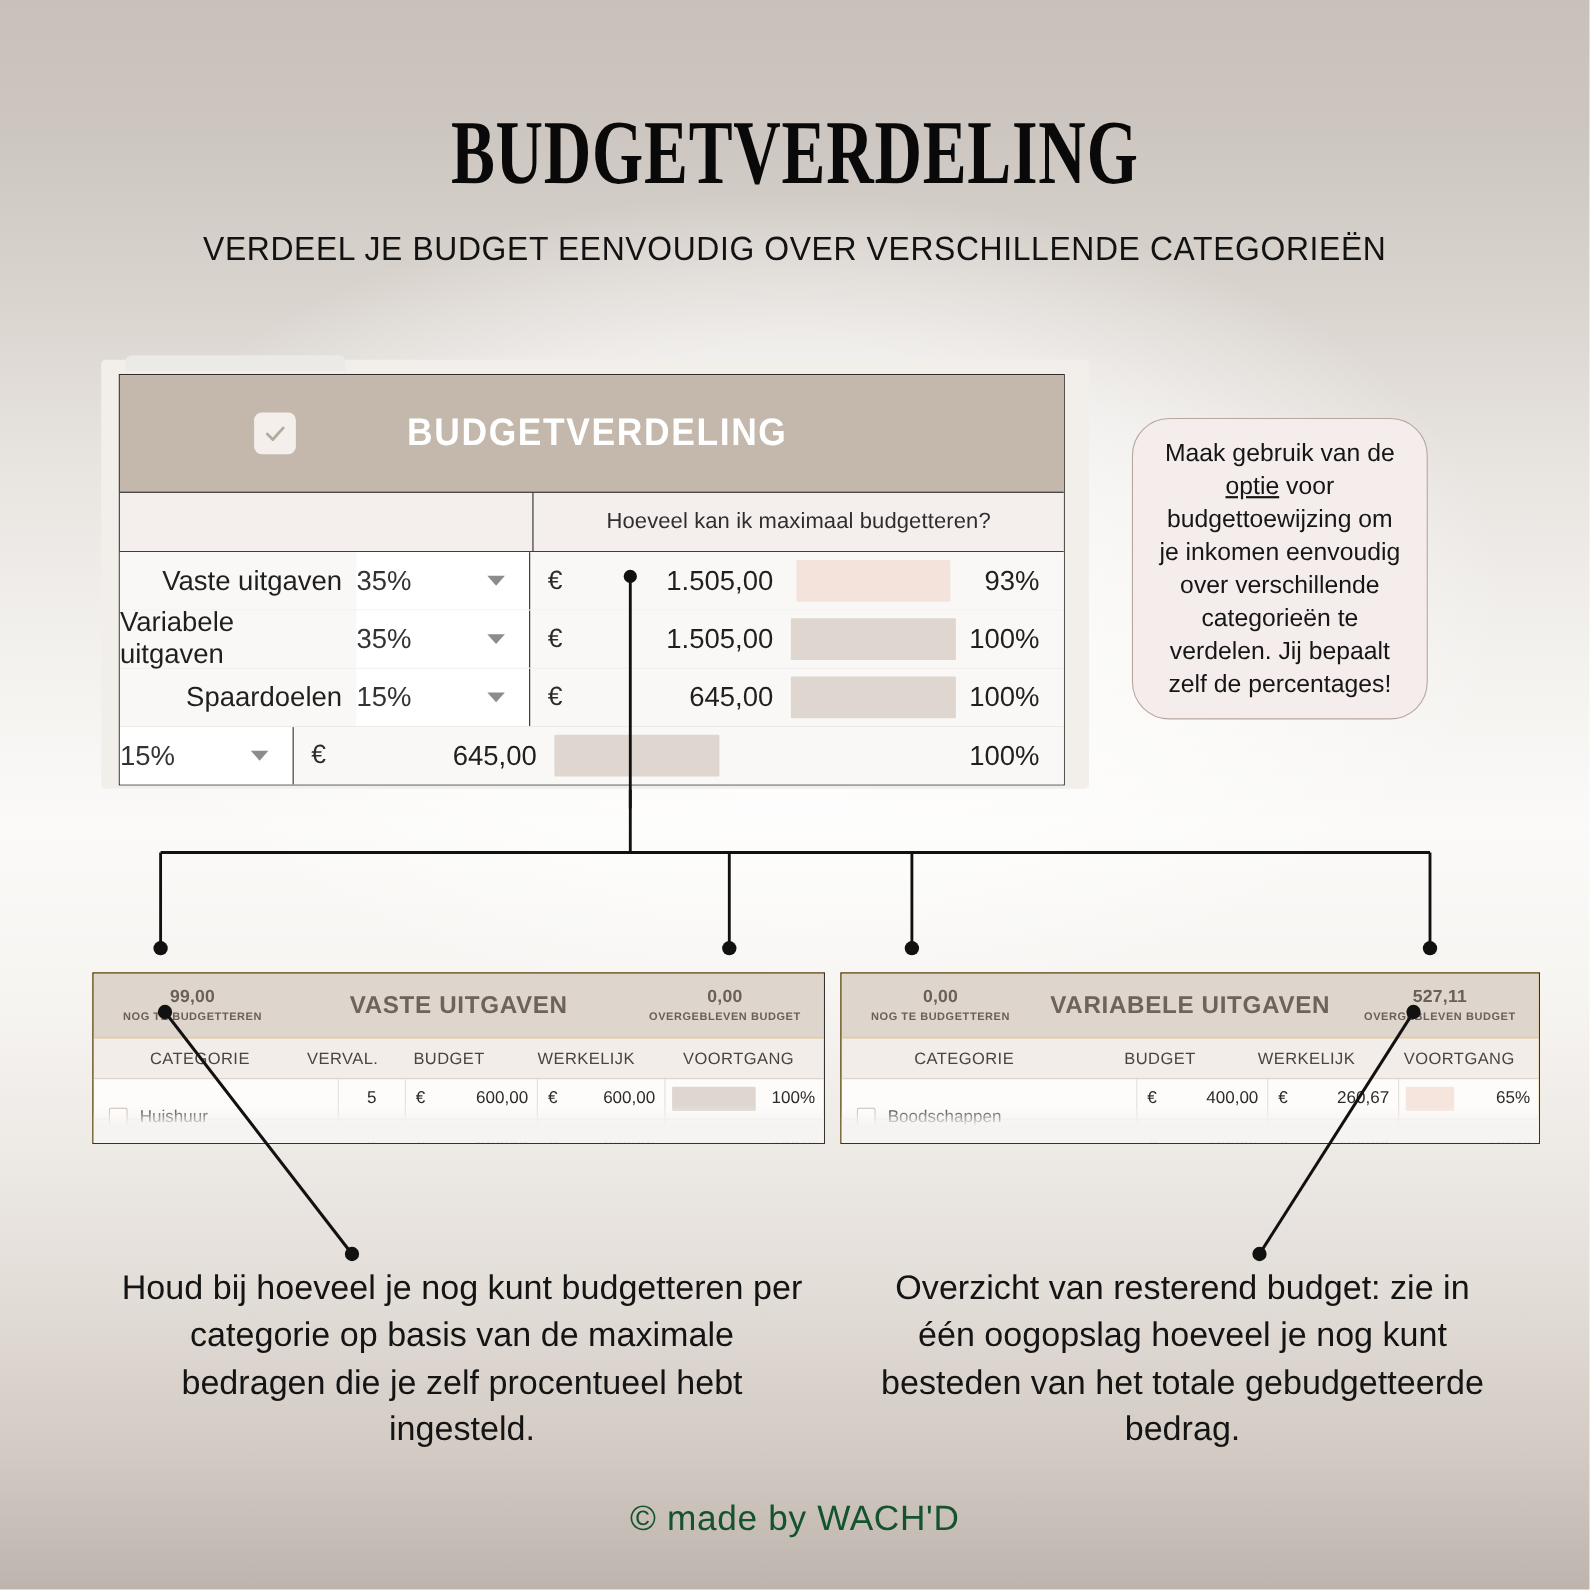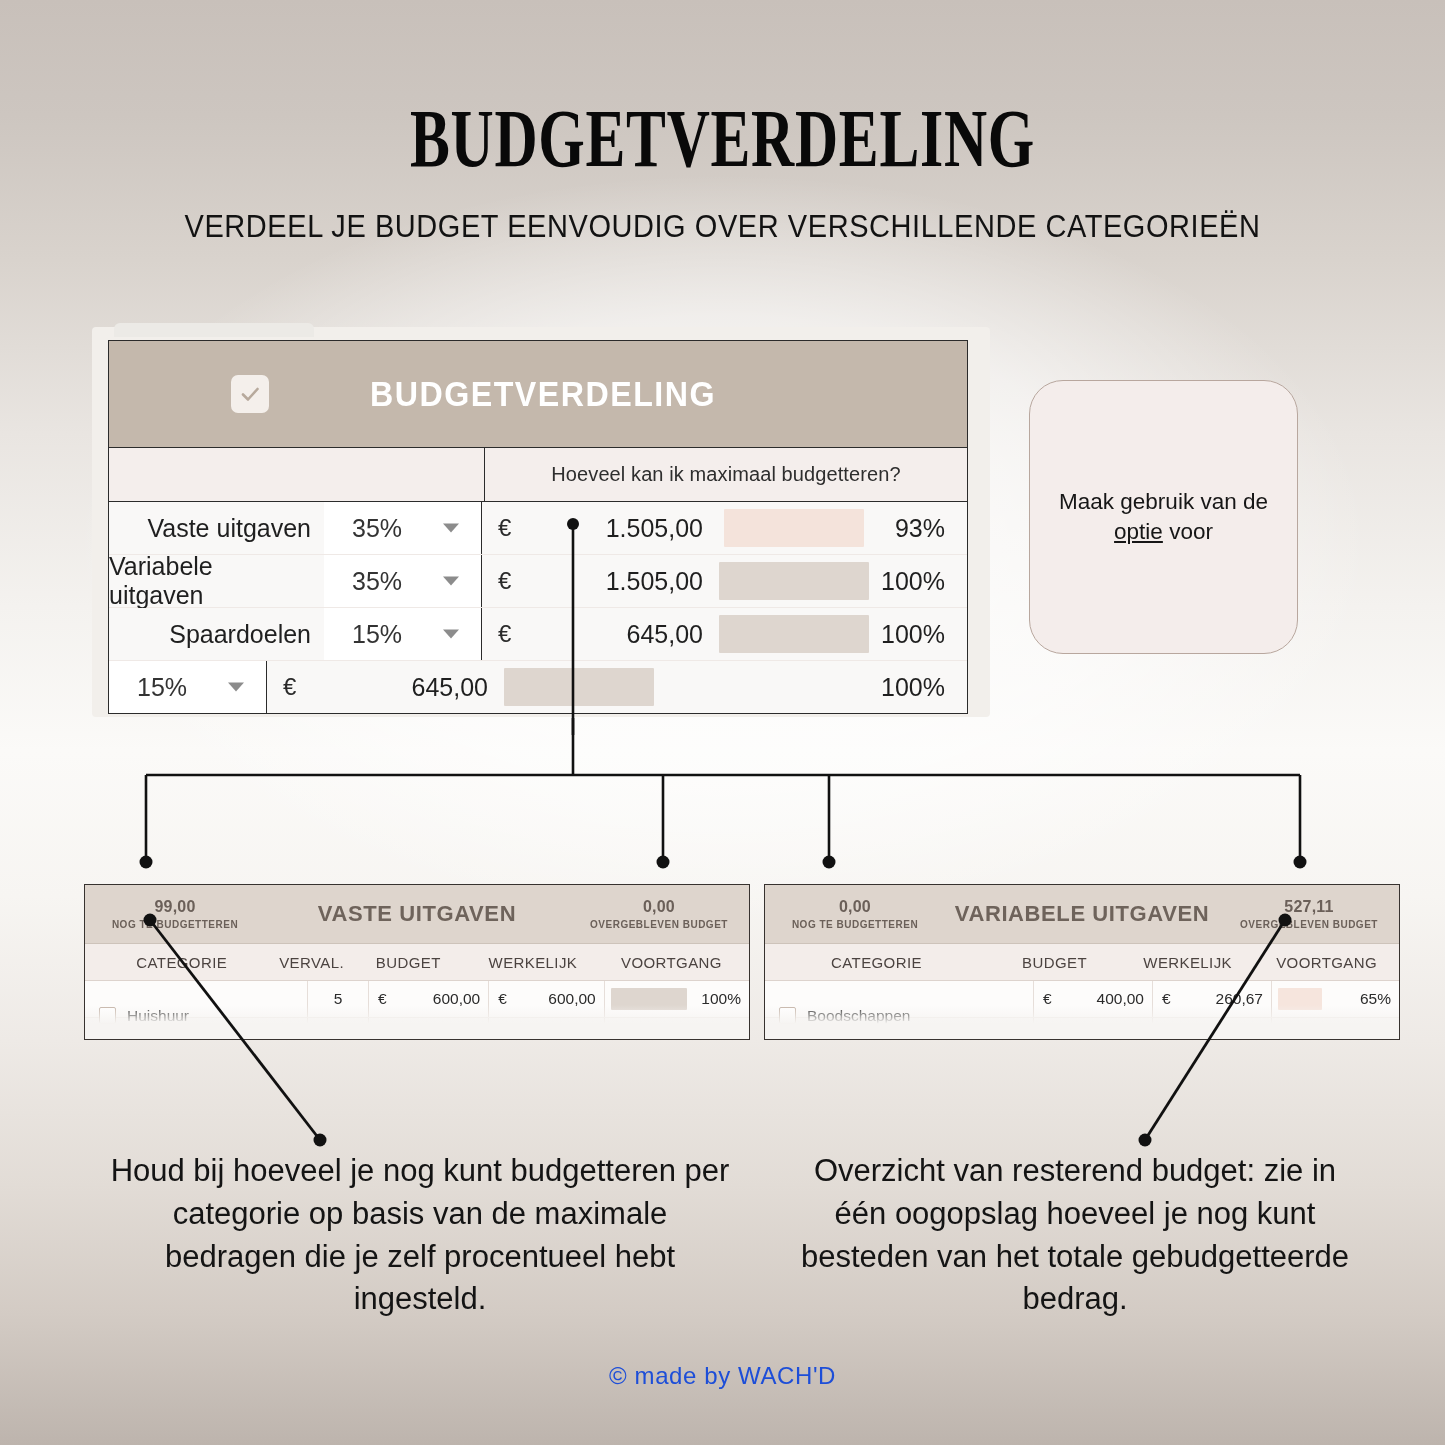--- a/index.html
+++ b/index.html
@@ -83,21 +83,21 @@
   .mrow:last-child{border-bottom:none;}
   .mrow .c-name{
     width:215px;display:flex;align-items:center;justify-content:flex-end;
     padding-right:13px;font-size:25px;color:#1f1f1f;box-sizing:border-box;
     background:#f9f8f7;
   }
   .mrow .c-pct{
     width:158px;display:flex;align-items:center;background:#ffffff;
     border-right:1.5px solid #2b2b2b;box-sizing:border-box;position:relative;
   }
-  .mrow .c-pct span.v{margin-left:28px;font-size:25px;color:#333;}
+  .mrow .c-pct span.v{font-size:25px;color:#333;}
   .tri{position:absolute;right:22px;top:50%;transform:translateY(-50%);
     width:0;height:0;border-left:8px solid transparent;border-right:8px solid transparent;
     border-top:9px solid #8c8c8c;}
   .mrow .c-eur{width:73px;display:flex;align-items:center;justify-content:flex-start;
     padding-left:16px;font-size:24px;color:#2a2a2a;box-sizing:border-box;background:#f9f8f7;}
   .mrow .c-amt{width:148px;display:flex;align-items:center;justify-content:flex-end;
     font-size:25px;color:#1f1f1f;box-sizing:border-box;background:#f9f8f7;}
   .mrow .c-bar{width:170px;display:flex;align-items:center;justify-content:center;
     box-sizing:border-box;background:#f9f8f7;padding-left:12px;}
   .bar{height:38px;border-radius:1px;}
@@ -155,21 +155,21 @@
   .st-bar{height:22px;border-radius:1px;}
   .divider-v{border-left:1px solid #e6ded9;}
 
   
   .cap{position:absolute;text-align:center;font-size:31px;line-height:1.38;color:#141414;}
   .cap-l{left:110px;top:1150px;width:620px;}
   .cap-r{left:800px;top:1150px;width:550px;}
 
   .footer{
     position:absolute;left:0;right:0;top:1362px;text-align:center;
-    font-size:24px;color:#1d4ed8;letter-spacing:0.6px;
+    font-size:32px;color:#14532d;letter-spacing:0.6px;
   }
 </style>
 </head>
 <body>
 
 <div class="hdr">
   <h1>BUDGETVERDELING</h1>
   <h2>VERDEEL JE BUDGET EENVOUDIG OVER VERSCHILLENDE CATEGORIEËN</h2>
 </div>
 
@@ -243,20 +243,21 @@
         </div>
         <div class="c-pc">100%</div>
       </div>
     </div>
 </div>
 
 <div class="callout">
   <p>
     <span>Maak gebruik van de</span><br>
     <u>optie</u><span> voor</span><br>
+    <span>budgettoewijzing om je inkomen eenvoudig over verschillende categorieën te verdelen. Jij bepaalt zelf de percentages!</span>
   </p>
 </div>
 
 <svg class="conn" viewBox="0 0 1445 185">
   <g stroke="#111111" stroke-width="2.6" fill="none">
     <line x1="573" y1="18" x2="573" y2="75"></line>
     <line x1="146" y1="75" x2="1300" y2="75"></line>
     <line x1="146" y1="75" x2="146" y2="158"></line>
     <line x1="663" y1="75" x2="663" y2="158"></line>
     <line x1="829" y1="75" x2="829" y2="158"></line>

